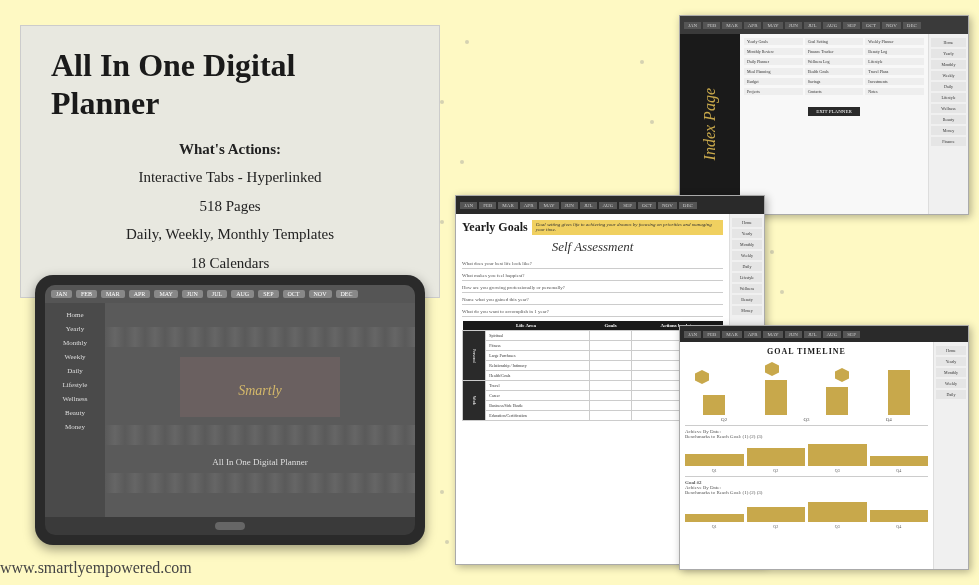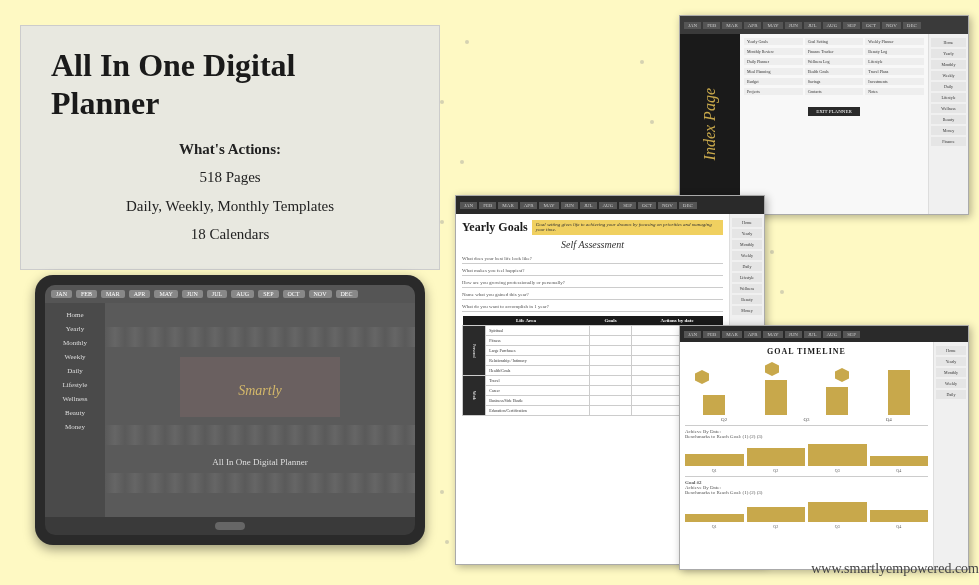--- a/index.html
+++ b/index.html
@@ -308,21 +308,21 @@
     .goals-tagline {
       background: #f0d060;
       padding: 2px 4px;
       font-size: 5px;
       color: #333;
       flex: 1;
       font-style: italic;
     }
 
     .goals-section-title {
-      font-size: 10px;
+      font-size: 13px;
       text-align: center;
       color: #333;
       margin-bottom: 4px;
       font-style: italic;
     }
 
     .goals-question {
       font-size: 5px;
       color: #555;
       border-bottom: 0.5px solid #ccc;
@@ -440,23 +440,23 @@
       text-align: center;
       background: #e5e5e5;
       padding: 2px;
     }
 
     
     .footer {
       position: absolute;
       bottom: 8px;
       left: 0;
-      right: 0;
-      text-align: right;
-      font-size: 14px;
+      right: 8px;
+      text-align: left;
+      font-size: 16px;
       color: #444;
       font-family: Georgia, serif;
     }
 
     
     .dot {
       position: absolute;
       width: 4px;
       height: 4px;
       background: #999;
@@ -478,20 +478,21 @@
   <div class="dot" style="top:60px; left:640px;"></div>
   <div class="dot" style="top:120px; left:650px;"></div>
   <div class="dot" style="top:250px; left:770px;"></div>
   <div class="dot" style="top:290px; left:780px;"></div>
   <div class="dot" style="top:310px; left:760px;"></div>
 
   <div class="left-panel">
     <div class="main-title">All In One Digital Planner</div>
     <div class="subtitle-list">
       <div style="font-weight:bold;">What's Actions:</div>
+      <div>Interactive Tabs - Hyperlinked</div>
       <div>518 Pages</div>
       <div>Daily, Weekly, Monthly Templates</div>
       <div>18 Calendars</div>
     </div>
   </div>
 
   <div class="tablet-mockup">
     <div class="tablet-screen">
       <div class="tablet-tabs">
         <span class="tablet-tab">JAN</span>

